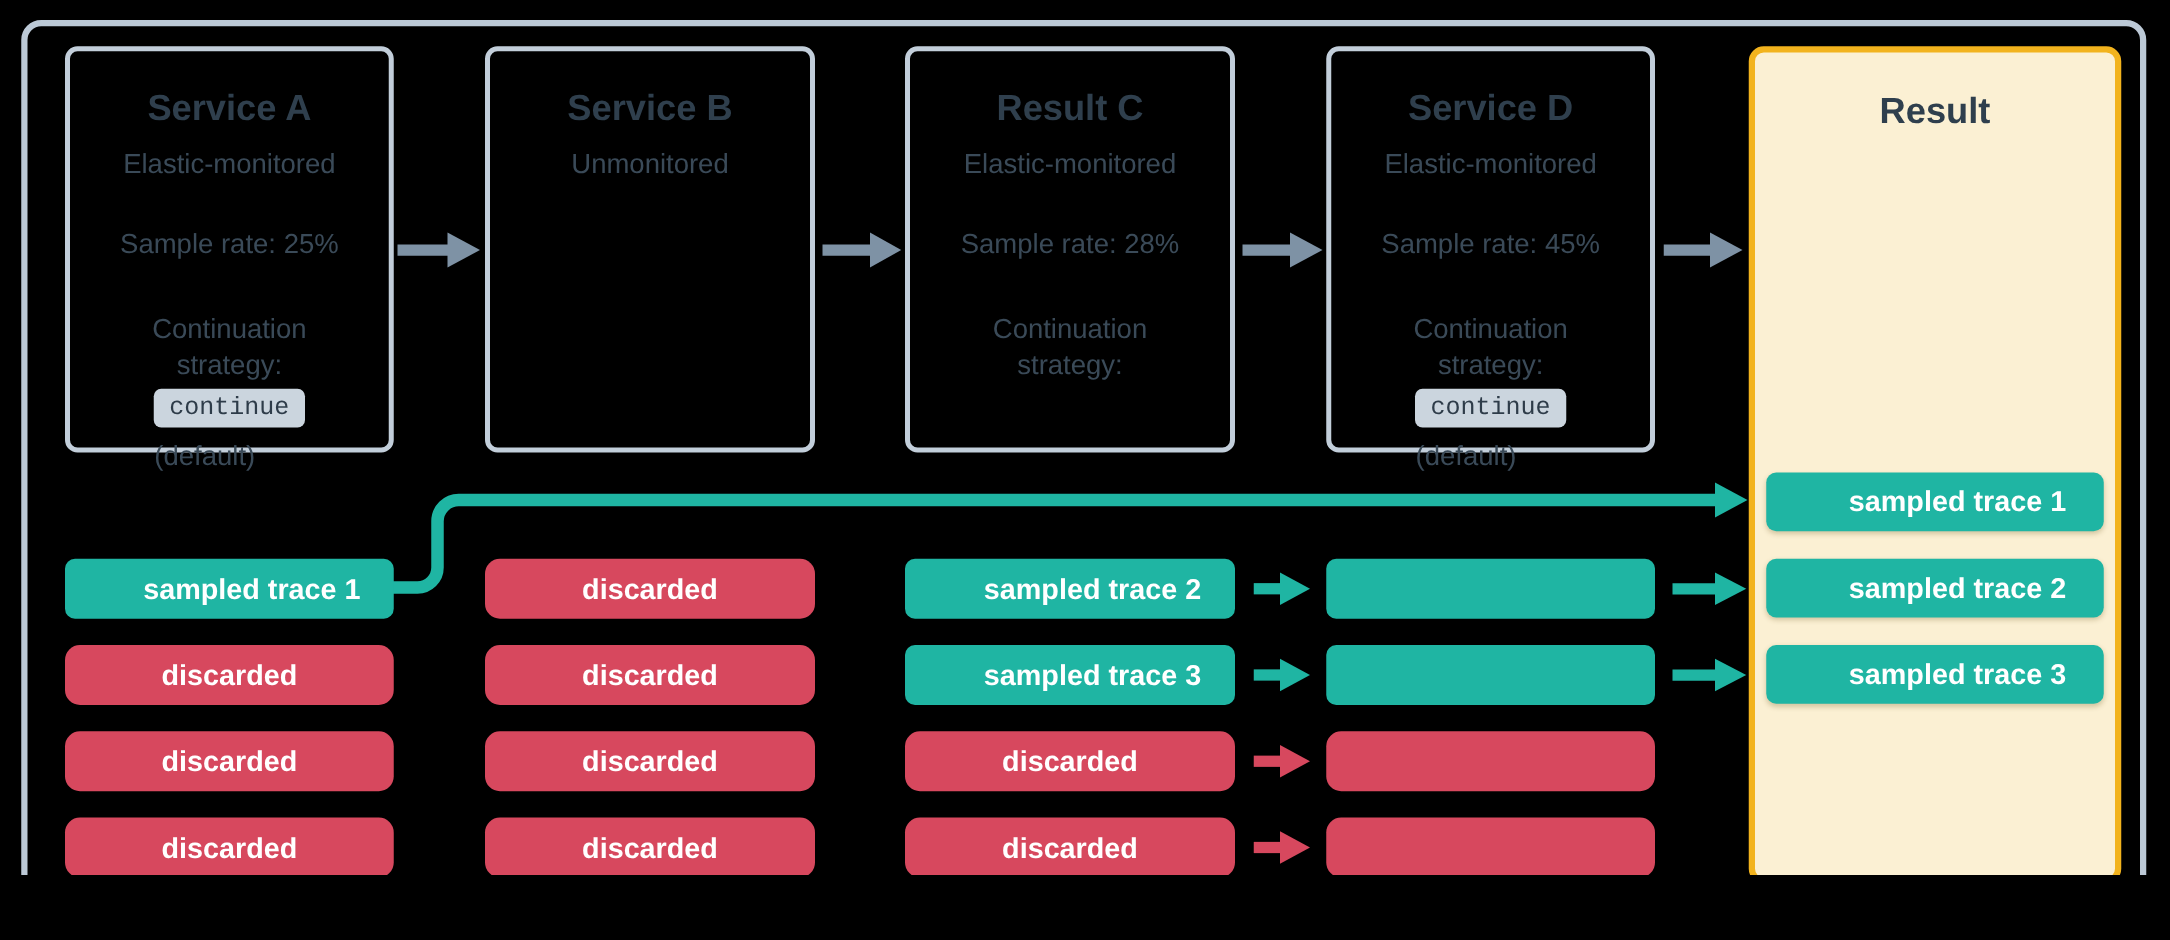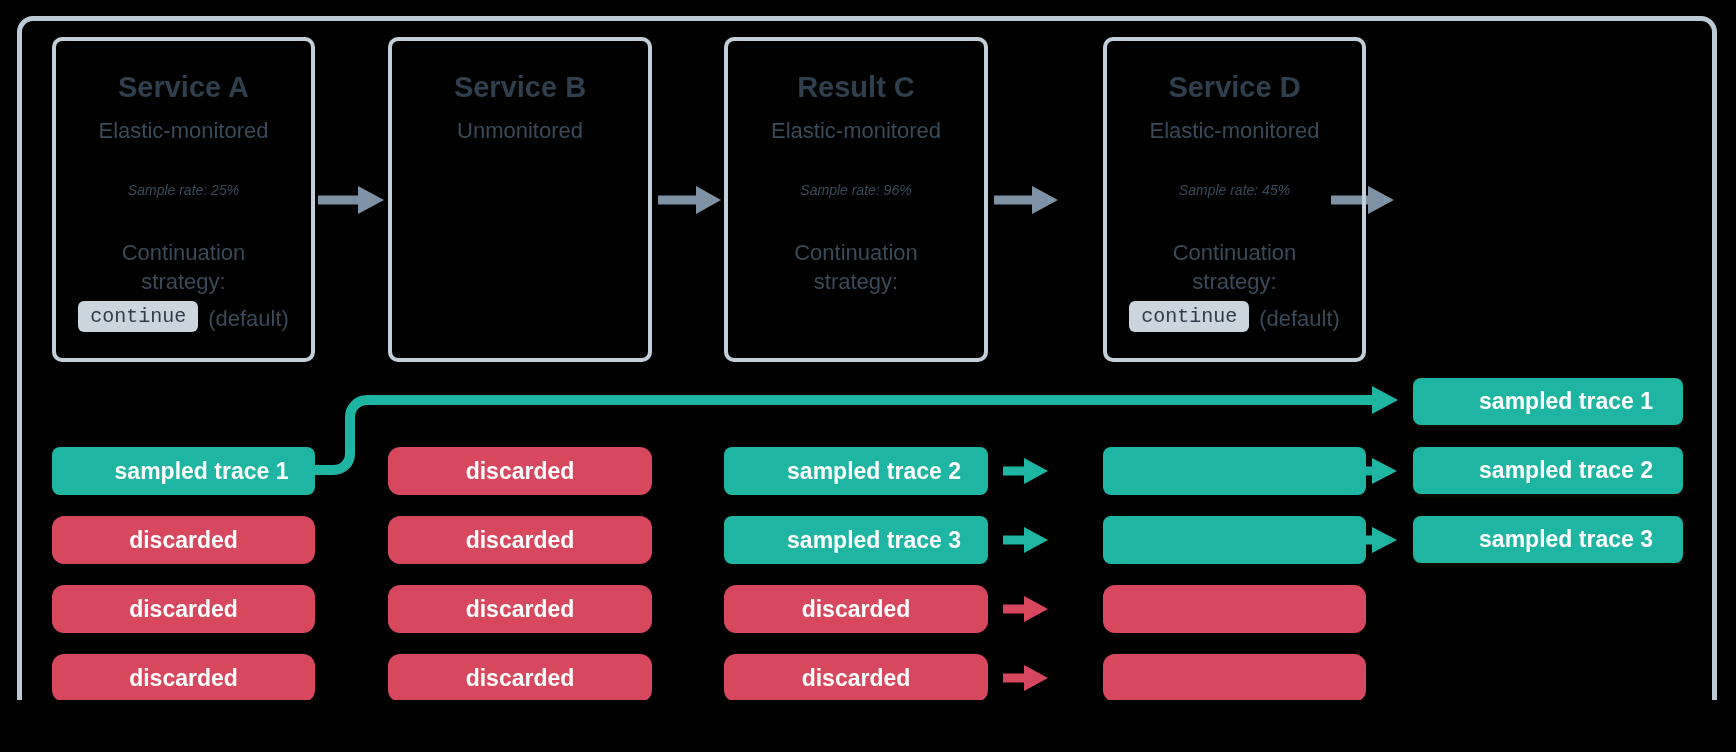--- a/index.html
+++ b/index.html
@@ -16,26 +16,26 @@
   }
   
   .svc{
     position:absolute;top:37px;height:325px;box-sizing:border-box;
     border:4px solid var(--box-border,#c2ceda);border-radius:10px;
     display:flex;flex-direction:column;align-items:center;text-align:center;
   }
   .colA{left:52px;width:263px}
   .colB{left:388px;width:264px}
   .colC{left:724px;width:264px}
-  .colD{left:1103px;width:263px}
+  .colD{left:1061px;width:263px}
   .svc-title{margin-top:30px;font-size:29px;font-weight:bold;color:var(--slate-title,#2f3f4d);line-height:1.15;}
   .svc-sub{margin-top:14px;font-size:22px;color:var(--slate-body,#3a4a58);}
-  .svc-rate{margin-top:38px;font-size:14px;color:var(--slate-body,#3a4a58);font-style:italic;}
+  .svc-rate{margin-top:38px;font-size:22px;color:var(--slate-body,#3a4a58);}
   .svc-strategy{margin-top:40px;width:170px;font-size:22px;line-height:1.32;color:var(--slate-body,#3a4a58);}
-  .chip-row{margin-top:5px;display:flex;align-items:flex-end;gap:10px;}
+  .chip-row{margin-top:5px;display:flex;align-items:flex-start;gap:10px;flex-direction:column;}
   .chip{
     background:var(--chip-bg,#cbd5de);color:var(--chip-text,#2e3c49);
     font-family:"Liberation Mono","DejaVu Sans Mono",monospace;
     font-size:20px;padding:4px 12px;border-radius:6px;white-space:nowrap;
   }
   .chip-note{font-size:22px;color:var(--slate-body,#3a4a58);white-space:nowrap;}
   
   #result{
     position:absolute;left:1399px;top:37px;width:298px;height:670px;box-sizing:border-box;
     background:var(--result-fill,#fbf0d3);border:5px solid var(--result-border,#f2b31d);
@@ -133,35 +133,38 @@
   </div>
 
   <div class="svc colB">
     <div class="svc-title">Service B</div>
     <div class="svc-sub">Unmonitored</div>
   </div>
 
   <div class="svc colC">
     <div class="svc-title">Result C</div>
     <div class="svc-sub">Elastic-monitored</div>
-    <div class="svc-rate">Sample rate: 96%</div>
+    <div class="svc-rate">Sample rate: 28%</div>
     <div class="svc-strategy">Continuation strategy:</div>
   </div>
 
   <div class="svc colD">
     <div class="svc-title">Service D</div>
     <div class="svc-sub">Elastic-monitored</div>
     <div class="svc-rate">Sample rate: 45%</div>
     <div class="svc-strategy">Continuation strategy:</div>
     <div class="chip-row">
       <span class="chip">continue</span>
       <span class="chip-note">(default)</span>
     </div>
   </div>
 
+  <div id="result">
+    <div class="svc-title">Result</div>
+  </div>
 
   <div class="trace teal colA r1">sampled trace 1</div>
   <div class="trace red  colA r2">discarded</div>
   <div class="trace red  colA r3">discarded</div>
   <div class="trace red  colA r4">discarded</div>
 
   <div class="trace red colB r1">discarded</div>
   <div class="trace red colB r2">discarded</div>
   <div class="trace red colB r3">discarded</div>
   <div class="trace red colB r4">discarded</div>

